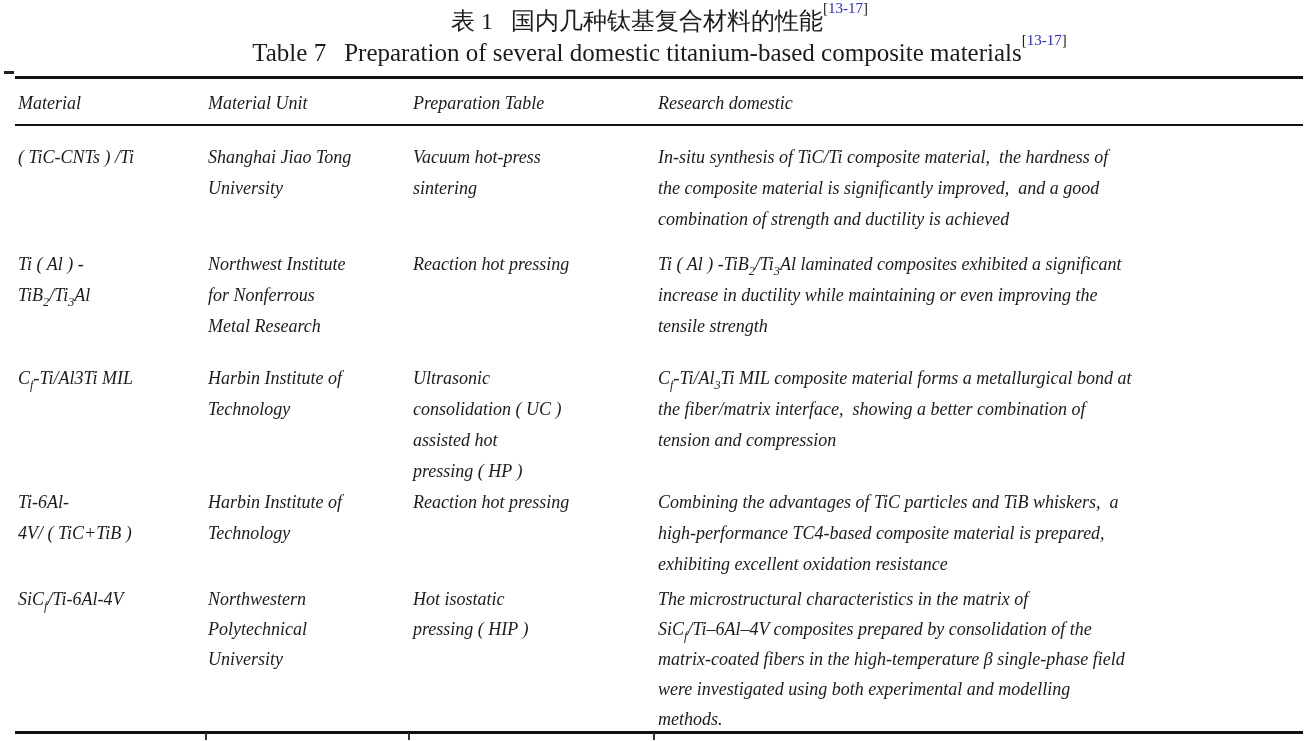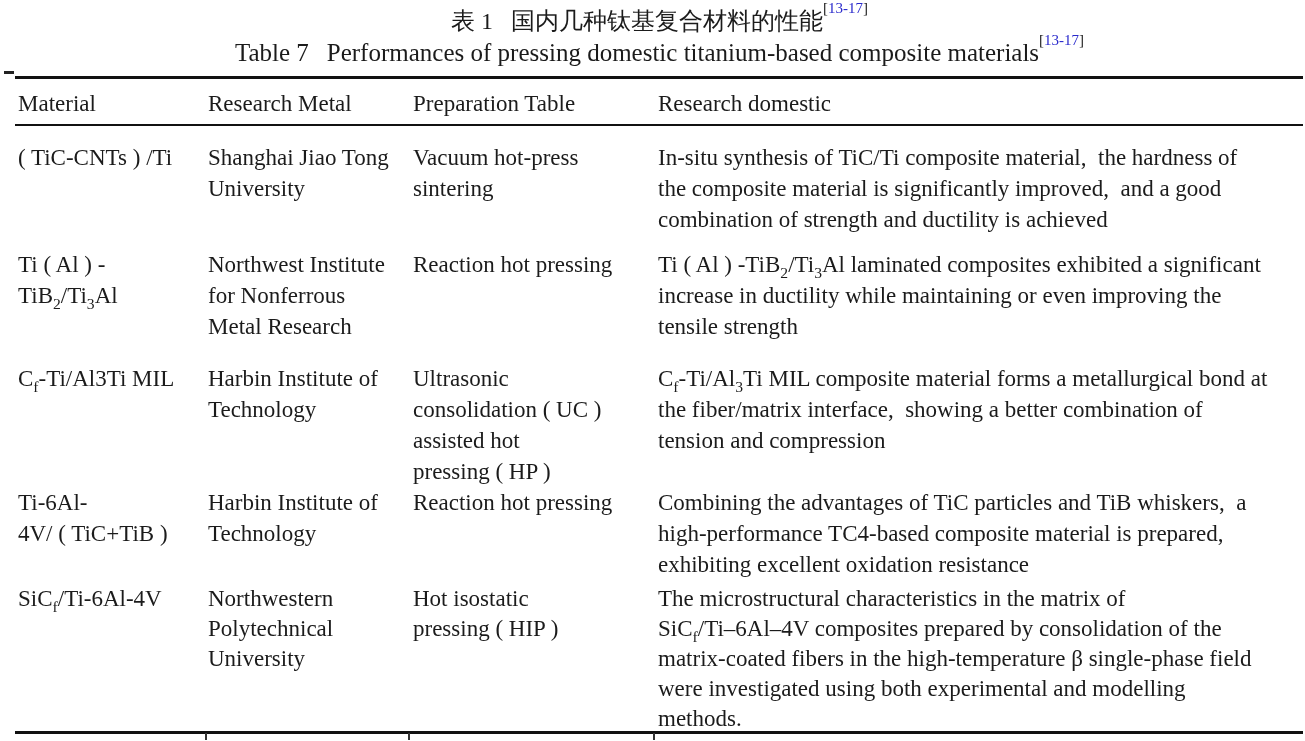--- a/index.html
+++ b/index.html
@@ -20,21 +20,21 @@
   
   .rule{left:15px;width:1288px;background:#111111;}
   .rule-top{top:76px;height:3px;}
   .rule-mid{top:124px;height:2px;}
   .rule-bottom{top:731px;height:2.5px;}
   .scan-mark{left:4px;top:71px;width:10px;height:3px;background:#222;}
   
   .trow{
     left:15px;width:1288px;
     display:grid;grid-template-columns:193px 205px 245px 1fr;
-    font-size:23px;line-height:31px;
+    font-size:18px;line-height:31px;font-style:italic;
   }
   .cell{white-space:nowrap;padding:0;}
   .c1{padding-left:3px;}
   .header-row{top:88px;}
   .r1{top:142px;}
   .r2{top:249px;}
   .r3{top:363px;}
   .r4{top:487px;}
   .r5{top:584px;line-height:30px;}
   sub{font-size:0.68em;line-height:0;}
@@ -45,34 +45,34 @@
   .tick-3{left:653px;}
 </style>
 </head>
 <body>
 
 <div class="abs caption caption-cn">
   <span class="cap-label">表 1</span><span>国内几种钛基复合材料的性能</span><sup class="ref"><span class="ref-bracket">[</span><span class="ref-nums">13-17</span><span class="ref-bracket">]</span></sup>
 </div>
 
 <div class="abs caption caption-en">
-  <span class="cap-label">Table 7</span><span>Performances of pressing domestic titanium-based composite materials</span><sup class="ref"><span class="ref-bracket">[</span><span class="ref-nums">13-17</span><span class="ref-bracket">]</span></sup>
+  <span class="cap-label">Table 7</span><span>Preparation of several domestic titanium-based composite materials</span><sup class="ref"><span class="ref-bracket">[</span><span class="ref-nums">13-17</span><span class="ref-bracket">]</span></sup>
 </div>
 
 <div class="abs scan-mark"></div>
 <div class="abs rule rule-top"></div>
 <div class="abs rule rule-mid"></div>
 <div class="abs rule rule-bottom"></div>
 <div class="abs tick tick-1"></div>
 <div class="abs tick tick-2"></div>
 <div class="abs tick tick-3"></div>
 
 <div class="abs trow header-row">
   <div class="cell c1">Material</div>
-  <div class="cell">Research Metal</div>
+  <div class="cell">Material Unit</div>
   <div class="cell">Preparation Table</div>
   <div class="cell">Research domestic</div>
 </div>
 
 <div class="abs trow r1">
   <div class="cell c1">( TiC-CNTs ) /Ti</div>
   <div class="cell">Shanghai Jiao Tong<br>University</div>
   <div class="cell">Vacuum hot-press<br>sintering</div>
   <div class="cell">In-situ synthesis of TiC/Ti composite material, &nbsp;the hardness of<br>the composite material is significantly improved, &nbsp;and a good<br>combination of strength and ductility is achieved</div>
 </div>

